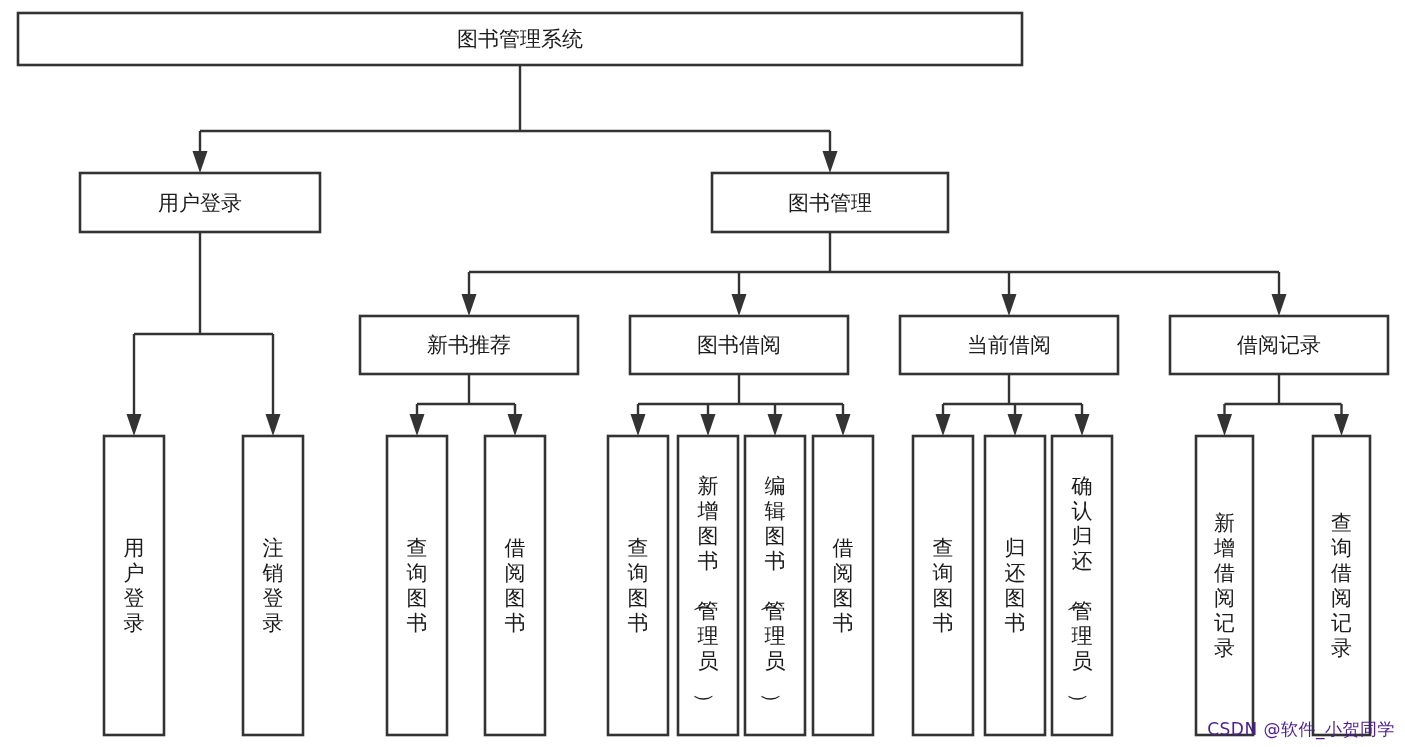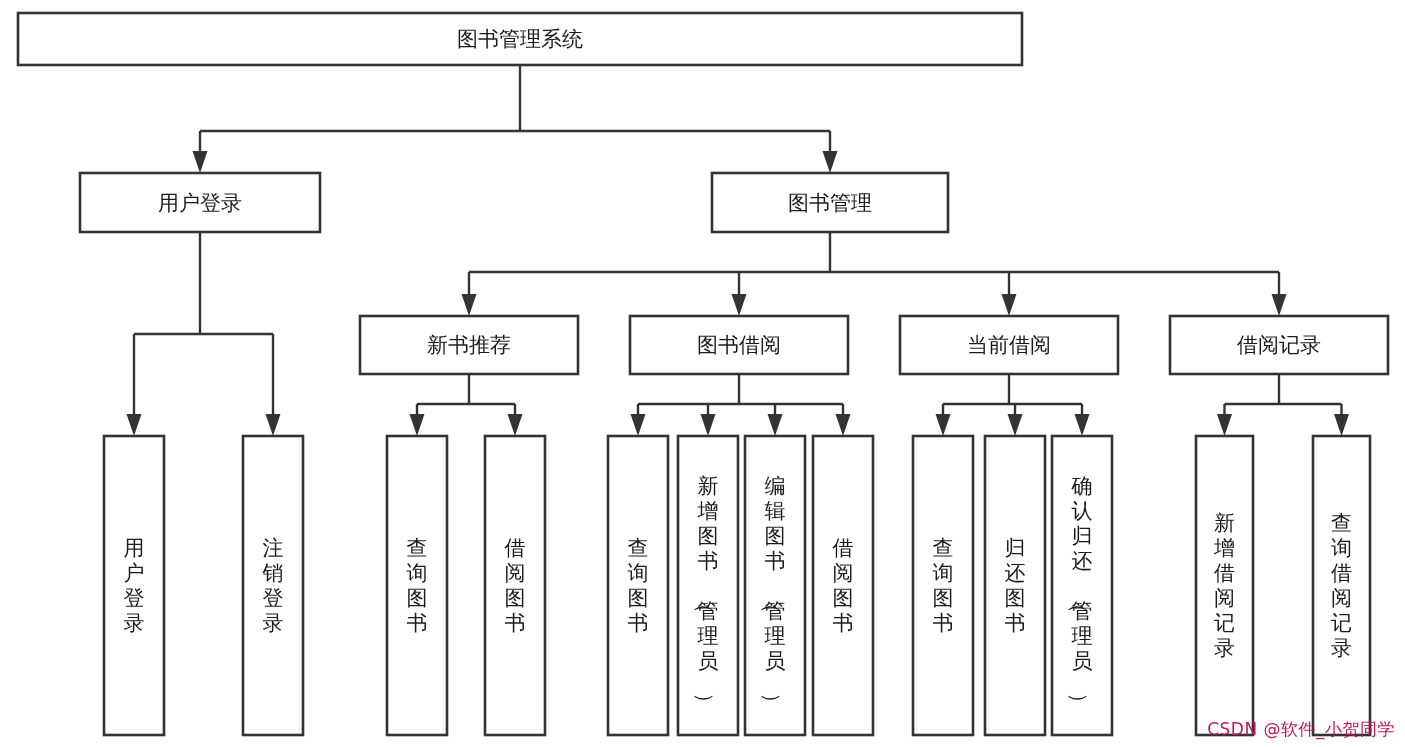--- a/index.html
+++ b/index.html
@@ -55,21 +55,21 @@
   .arrow-head {
     fill: #333333;
     stroke: none;
   }
   .watermark {
     position: absolute;
     right: 10px;
     bottom: 6px;
     font-family: "DejaVu Sans", "Liberation Sans", sans-serif;
     font-size: 17px;
-    color: #be185d;
+    color: #4c1d95;
     letter-spacing: 0.5px;
     white-space: nowrap;
     pointer-events: none;
     user-select: none;
   }
 </style>
 </head>
 <body>
 
 <div id="diagram-root">

